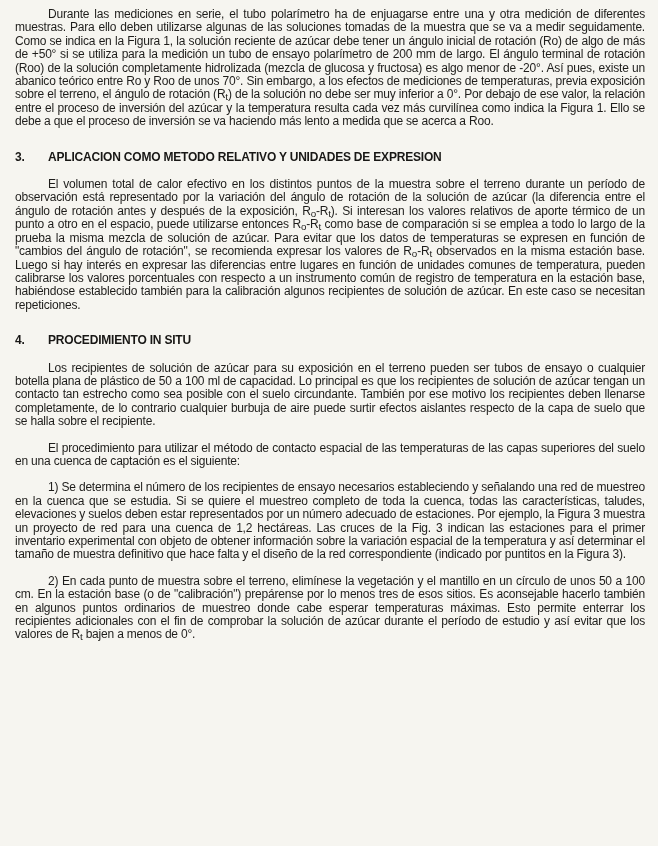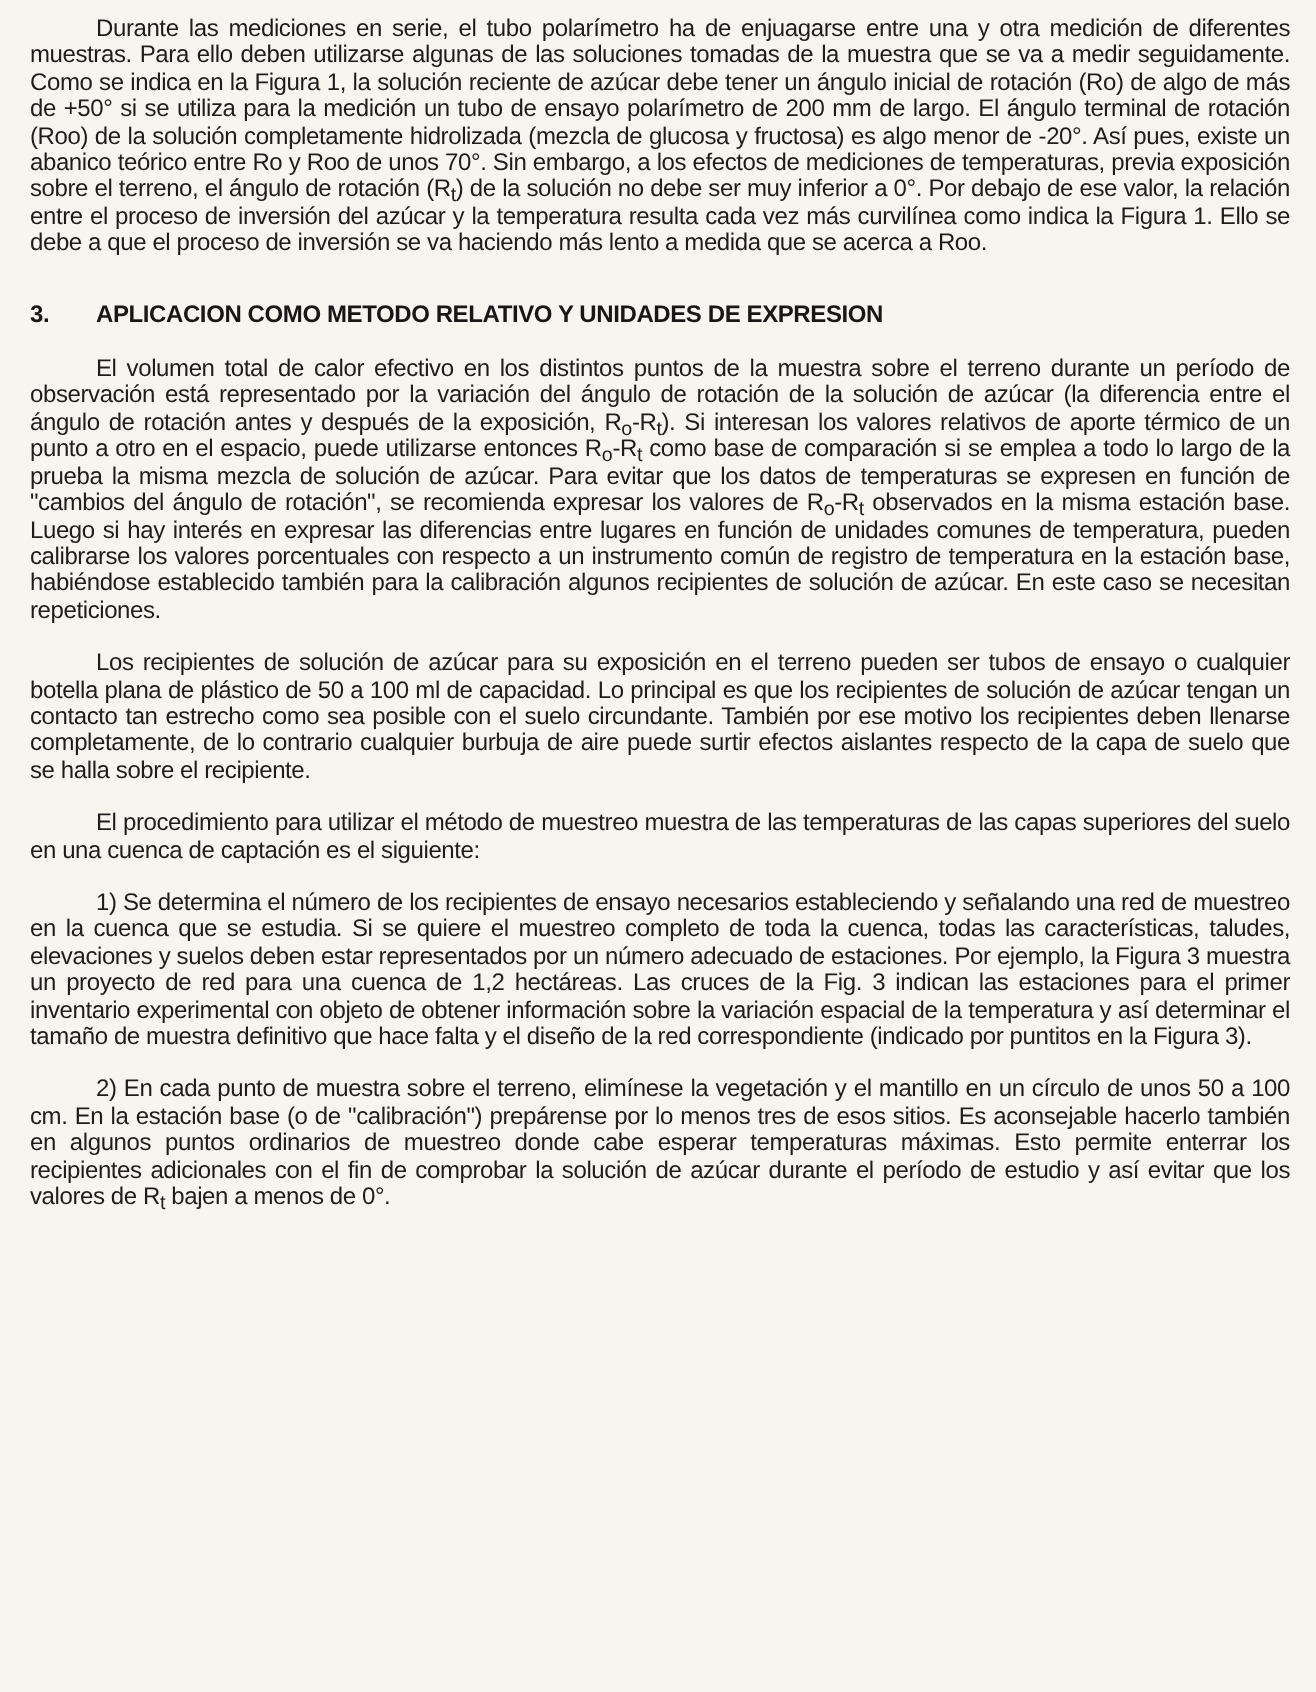--- a/index.html
+++ b/index.html
@@ -55,23 +55,26 @@
 <div class="page" style="color: rgb(30, 29, 27);">
 
   <p class="para">Durante las mediciones en serie, el tubo polarímetro ha de enjuagarse entre una y otra medición de diferentes muestras.  Para ello deben utilizarse algunas de las soluciones tomadas de la muestra que se va a medir seguidamente.  Como se indica en la Figura 1, la solución reciente de azúcar debe tener un ángulo inicial de rotación (Ro) de algo de más de +50° si se utiliza para la medición un tubo de ensayo polarímetro de 200 mm de largo.  El ángulo terminal de rotación (Roo) de la solución completamente hidrolizada (mezcla de glucosa y fructosa) es algo menor de -20°.  Así pues, existe un abanico teórico entre Ro y Roo de unos 70°.  Sin embargo, a los efectos de mediciones de temperaturas, previa exposición sobre el terreno, el ángulo de rotación (R<sub>t</sub>) de la solución no debe ser muy inferior a 0°.  Por debajo de ese valor, la relación entre el proceso de inversión del azúcar y la temperatura resulta cada vez más curvilínea como indica la Figura 1.  Ello se debe a que el proceso de inversión se va haciendo más lento a medida que se acerca a Roo.</p>
 
   <div class="heading">
     <span class="hnum">3.</span><span class="htitle">APLICACION COMO METODO RELATIVO Y UNIDADES DE EXPRESION</span>
   </div>
 
   <p class="para">El volumen total de calor efectivo en los distintos puntos de la muestra sobre el terreno durante un período de observación está representado por la variación del ángulo de rotación de la solución de azúcar (la diferencia entre el ángulo de rotación antes y después de la exposición, R<sub>o</sub>-R<sub>t</sub>).  Si interesan los valores relativos de aporte térmico de un punto a otro en el espacio, puede utilizarse entonces R<sub>o</sub>-R<sub>t</sub> como base de comparación si se emplea a todo lo largo de la prueba la misma mezcla de solución de azúcar.  Para evitar que los datos de temperaturas se expresen en función de "cambios del ángulo de rotación", se recomienda expresar los valores de R<sub>o</sub>-R<sub>t</sub> observados en la misma estación base.  Luego si hay interés en expresar las diferencias entre lugares en función de unidades comunes de temperatura, pueden calibrarse los valores porcentuales con respecto a un instrumento común de registro de temperatura en la estación base, habiéndose establecido también para la calibración algunos recipientes de solución de azúcar.  En este caso se necesitan repeticiones.</p>
 
+  <div class="heading">
+    <span class="hnum">4.</span><span class="htitle">PROCEDIMIENTO IN SITU</span>
+  </div>
 
   <p class="para">Los recipientes de solución de azúcar para su exposición en el terreno pueden ser tubos de ensayo o cualquier botella plana de plástico de 50 a 100 ml de capacidad.  Lo principal es que los recipientes de solución de azúcar tengan un contacto tan estrecho como sea posible con el suelo circundante.  También por ese motivo los recipientes deben llenarse completamente, de lo contrario cualquier burbuja de aire puede surtir efectos aislantes respecto de la capa de suelo que se halla sobre el recipiente.</p>
 
-  <p class="para">El procedimiento para utilizar el método de muestreo muestra de las temperaturas de las capas superiores del suelo en una cuenca de captación es el siguiente:</p>
+  <p class="para">El procedimiento para utilizar el método de contacto espacial de las temperaturas de las capas superiores del suelo en una cuenca de captación es el siguiente:</p>
 
   <p class="list-item">1)  Se determina el número de los recipientes de ensayo necesarios estableciendo y señalando una red de muestreo en la cuenca que se estudia.  Si se quiere el muestreo completo de toda la cuenca, todas las características, taludes, elevaciones y suelos deben estar representados por un número adecuado de estaciones.  Por ejemplo, la Figura 3 muestra un proyecto de red para una cuenca de 1,2 hectáreas.  Las cruces de la Fig. 3 indican las estaciones para el primer inventario experimental con objeto de obtener información sobre la variación espacial de la temperatura y así determinar el tamaño de muestra definitivo que hace falta y el diseño de la red correspondiente (indicado por puntitos en la Figura 3).</p>
 
   <p class="list-item">2)  En cada punto de muestra sobre el terreno, elimínese la vegetación y el mantillo en un círculo de unos 50 a 100 cm.  En la estación base (o de "calibración") prepárense por lo menos tres de esos sitios.  Es aconsejable hacerlo también en algunos puntos ordinarios de muestreo donde cabe esperar temperaturas máximas.  Esto permite enterrar los recipientes adicionales con el fin de comprobar la solución de azúcar durante el período de estudio y así evitar que los valores de R<sub>t</sub> bajen a menos de 0°.</p>
 
 
 </div>
 
 </body></html>

